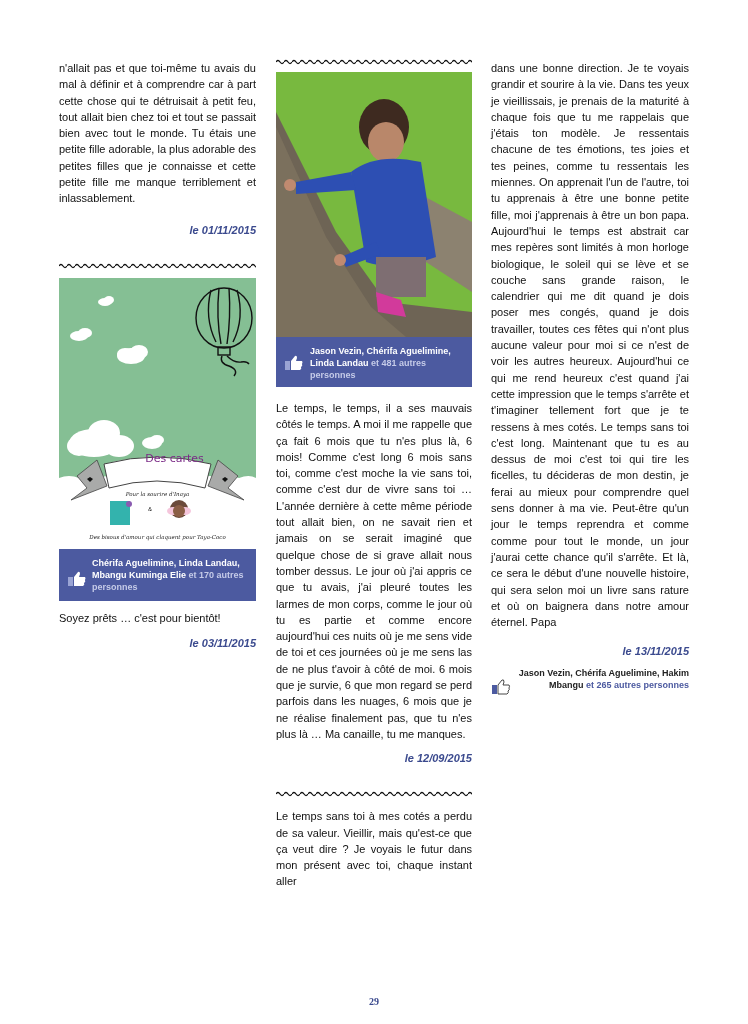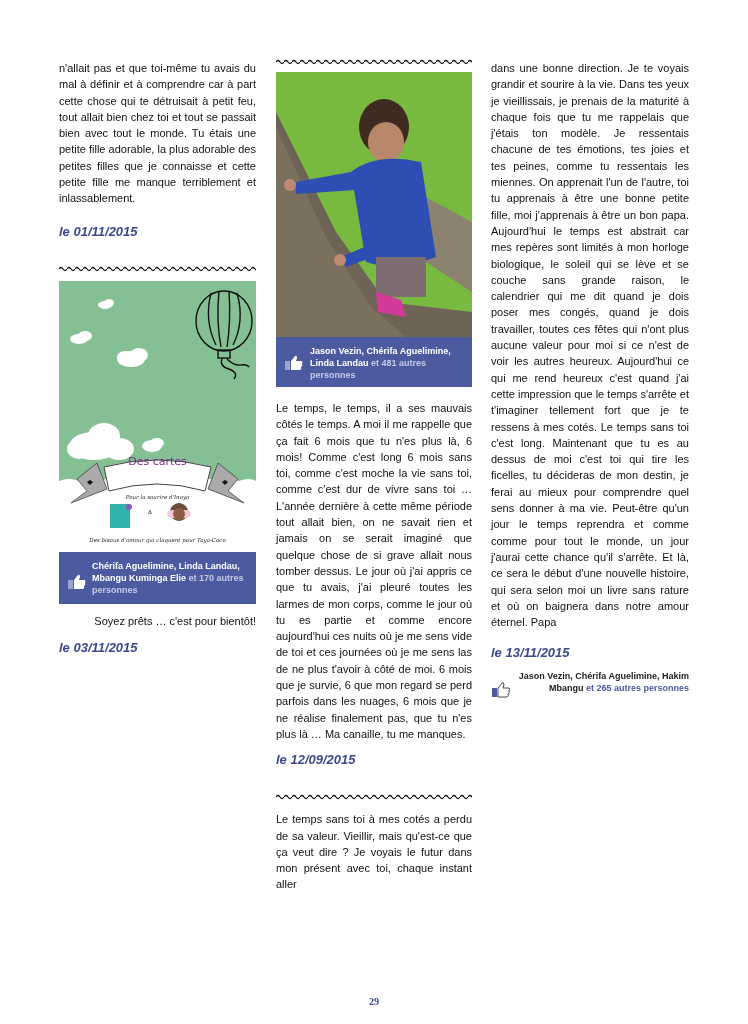--- a/index.html
+++ b/index.html
@@ -1,20 +1,20 @@
 <!DOCTYPE html>
 <html><head>
 <meta charset="utf-8">
 <style>
   html, body { margin: 0; padding: 0; background: #ffffff; }
   body { width: 748px; height: 1024px; position: relative; overflow: hidden;
          font-family: "Liberation Sans", sans-serif; color: #111; }
   .col { position: absolute; }
   .para { font-size: 11px; line-height: 16.3px; text-align: justify; margin: 0; color: #111; }
-  .date { font-size: 13px; font-style: italic; font-weight: bold; color: #3b4a8e; text-align: left; }
+  .date { font-size: 11px; font-style: italic; font-weight: bold; color: #3b4a8e; text-align: right; }
   .wave { display: block; width: 100%; height: 8px; }
   .likebar { background: #4c5aa0; color: #fff; font-size: 9px; font-weight: bold; line-height: 12px;
              position: relative; box-sizing: border-box; }
   .likebar .rest { color: #c5cbe8; }
   .likeplain { font-size: 9px; font-weight: bold; line-height: 12px; color: #222; position: relative; }
   .likeplain .rest { color: #4c5aa0; }
   .thumb { position: absolute; }
   .pagenum { position: absolute; left: 0; width: 748px; top: 996px; text-align: center;
              font-size: 10px; font-weight: bold; color: #3b4a8e; font-family: "Liberation Serif", serif; }
 </style>
@@ -76,35 +76,35 @@
         <path d="M28 201 l3 -2 l3 2 l-3 3 z" fill="#111"></path>
         <path d="M163 201 l3 -2 l3 2 l-3 3 z" fill="#111"></path>
       </g>
       <rect x="51" y="223" width="20" height="24" fill="#33b3ad"></rect>
       <circle cx="70" cy="226" r="3" fill="#8a5ab0"></circle>
       <circle cx="120" cy="231" r="9" fill="#6b4a3a"></circle>
       <ellipse cx="114" cy="233" rx="6" ry="4" fill="#f5c6dc"></ellipse>
       <ellipse cx="126" cy="233" rx="6" ry="4" fill="#f5c6dc"></ellipse>
       <circle cx="120" cy="233" r="6" fill="#8b5e45"></circle>
     </svg>
-    <div style="position:absolute; left:0; width:197px; top:174px; text-align:center; font-size:11px; color:#7a2a86; font-family:'DejaVu Sans', sans-serif;">Des cartes</div>
+    <div style="position:absolute; left:0; width:231px; top:174px; text-align:center; font-size:11px; color:#7a2a86; font-family:'DejaVu Sans', sans-serif;">Des cartes</div>
     <div style="position:absolute; left:0; width:197px; top:213px; text-align:center; font-size:5.5px; font-style:italic; color:#222; font-family:'DejaVu Serif', serif;">Pour la sourire d'Inaya</div>
     <div style="position:absolute; left:89px; top:228px; font-size:6px; color:#222;">&amp;</div>
     <div style="position:absolute; left:0; width:197px; top:256px; text-align:center; font-size:5.5px; font-style:italic; color:#222; font-family:'DejaVu Serif', serif;">Des bisous d'amour qui claquent pour Taya-Coco</div>
   </div>
 
   <div class="likebar" style="width:197px; height:52px; padding:8px 6px 0 33px;">
     <svg class="thumb" width="20" height="16" style="left:8px; top:22px;">
       <rect x="1" y="6" width="5" height="9" fill="#9aa4d4"></rect>
       <path d="M7 6 L11 1 Q13 0 13 3 L12 6 L18 6 Q19 7 18 9 Q19 11 17 12 Q18 14 16 15 L7 15 Z" fill="#ffffff"></path>
     </svg>
     <span>Chérifa Aguelimine, Linda Landau, Mbangu Kuminga Elie</span><span class="rest"> et 170 autres personnes</span>
   </div>
 
-  <p class="para" style="margin-top:9px; text-align:right;">Soyez prêts … c'est pour bientôt!</p>
+  <p class="para" style="margin-top:9px; text-align:left;">Soyez prêts … c'est pour bientôt!</p>
   <div class="date" style="margin-top:11px;">le 03/11/2015</div>
 </div>
 
 <div class="col" style="left:276px; top:58px; width:196px;">
   <svg class="wave">
       <rect width="100%" height="8" fill="url(#wavepat)"></rect>
     </svg>
 
   <div style="margin-top:6px; width:196px; height:265px; position:relative; overflow:hidden; background:#7fbf45;">
     <svg width="196" height="265" style="position:absolute;left:0;top:0;">

